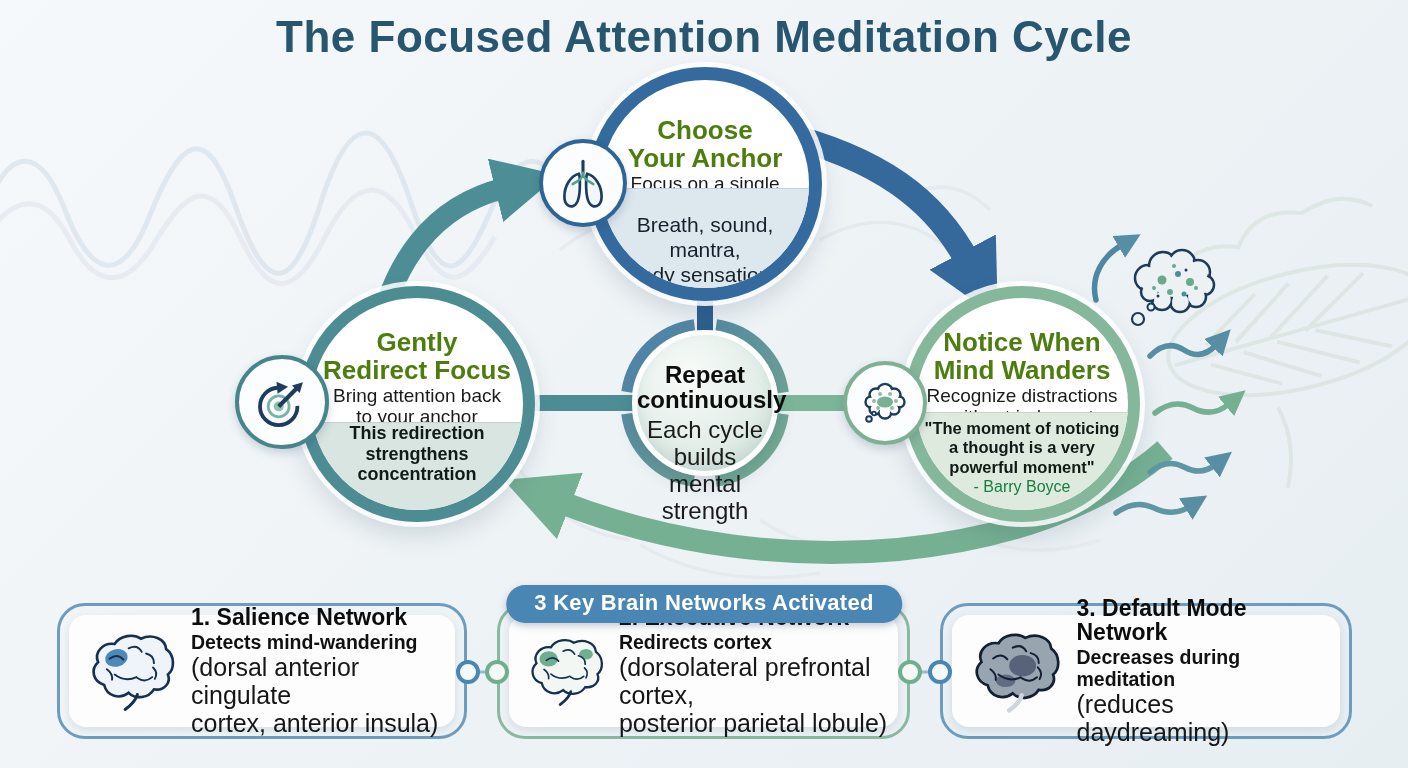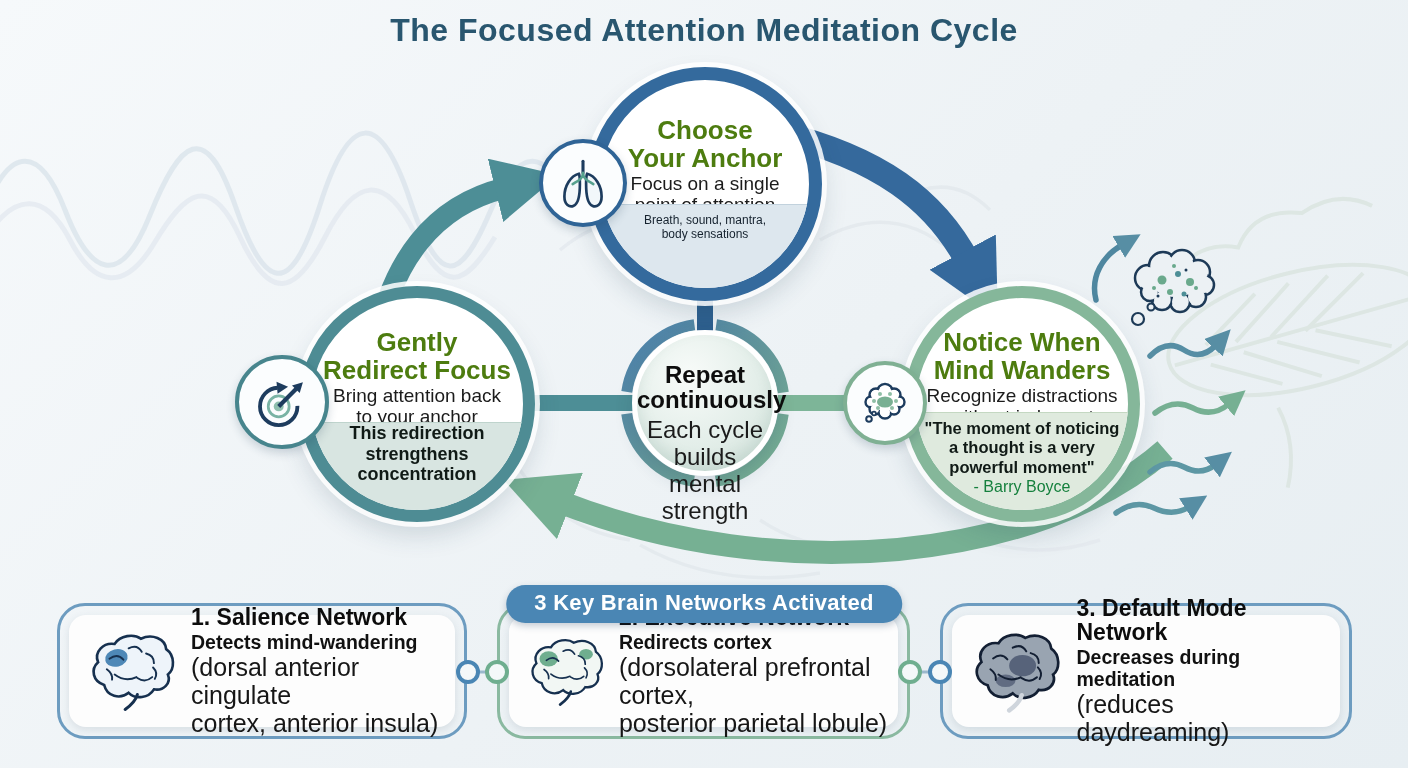--- a/index.html
+++ b/index.html
@@ -4,37 +4,37 @@
 <style>
   html,body{margin:0;padding:0;}
   body{font-family:"Liberation Sans",sans-serif;}
   .stage{position:relative;width:1408px;height:768px;overflow:hidden;
     background:linear-gradient(135deg,#f6f9fb 0%,#edf2f5 55%,#e7eef2 100%);}
   .layer{position:absolute;left:0;top:0;}
   svg.bg{z-index:1;}
   svg.fg{z-index:6;}
 
   .page-title{position:absolute;top:12px;left:0;width:100%;text-align:center;
-    font-size:32px;font-weight:700;color:#29566f;letter-spacing:.5px;z-index:2;}
+    font-size:44px;font-weight:700;color:#29566f;letter-spacing:.5px;z-index:2;}
 
   
   .node{position:absolute;border-radius:50%;background:#fff;overflow:hidden;
     box-sizing:border-box;z-index:3;text-align:center;
     box-shadow:0 0 0 5px rgba(255,255,255,.85),0 12px 26px rgba(35,65,90,.18);}
   .node-top{left:588px;top:67px;width:234px;height:234px;border:13px solid #346a9d;}
   .node-left{left:299px;top:286px;width:236px;height:236px;border:12px solid #4e8c94;}
   .node-right{left:904px;top:286px;width:236px;height:236px;border:12px solid #85b79a;}
   .node-title{font-weight:700;color:#4d7c0f;font-size:26px;line-height:1.08;white-space:pre-line;}
   .node-sub{color:#1b1b1b;font-size:19px;line-height:1.12;margin-top:1px;white-space:pre-line;}
   .node-top .node-title{margin-top:36px;}
   .node-left .node-title,.node-right .node-title{margin-top:30px;}
   .chord{position:absolute;left:0;right:0;bottom:0;display:flex;flex-direction:column;
     align-items:center;justify-content:flex-start;white-space:pre-line;}
   .node-top .chord{height:36%;background:#dde7ee;border-top:1.5px solid #c2d2dd;
-    font-size:12px;padding-top:8px;color:#15222e;line-height:1.18;}
+    font-size:21px;padding-top:24px;color:#15222e;line-height:1.18;}
   .node-left .chord{height:41%;background:#d8e5e1;border-top:1.5px solid #bfd4cd;
     font-size:18px;font-weight:700;color:#101a16;line-height:1.15;}
   .node-right .chord{height:43%;background:#dfeade;border-top:1.5px solid #c4d8c2;
     font-size:16.5px;font-weight:700;padding-top:6px;color:#101a16;line-height:1.18;}
   .quote-author{font-weight:400;font-size:16px;margin-top:1px;color:#15803d;}
 
   
   .center-node{position:absolute;left:632px;top:330px;width:146px;height:146px;border-radius:50%;
     background:radial-gradient(circle at 38% 30%,#f8fbf9 0%,#e3eee9 55%,#cfe0d8 100%);
     border:5px solid #ffffff;box-sizing:border-box;z-index:3;text-align:center;

